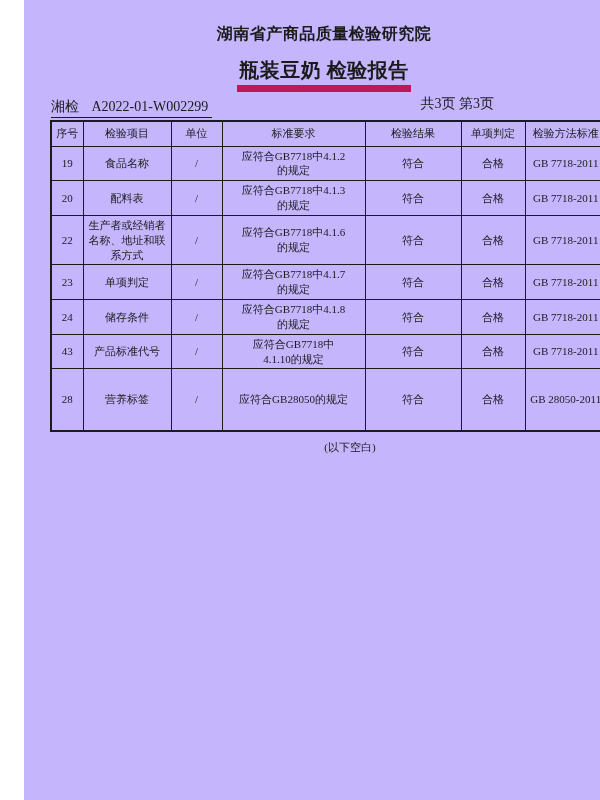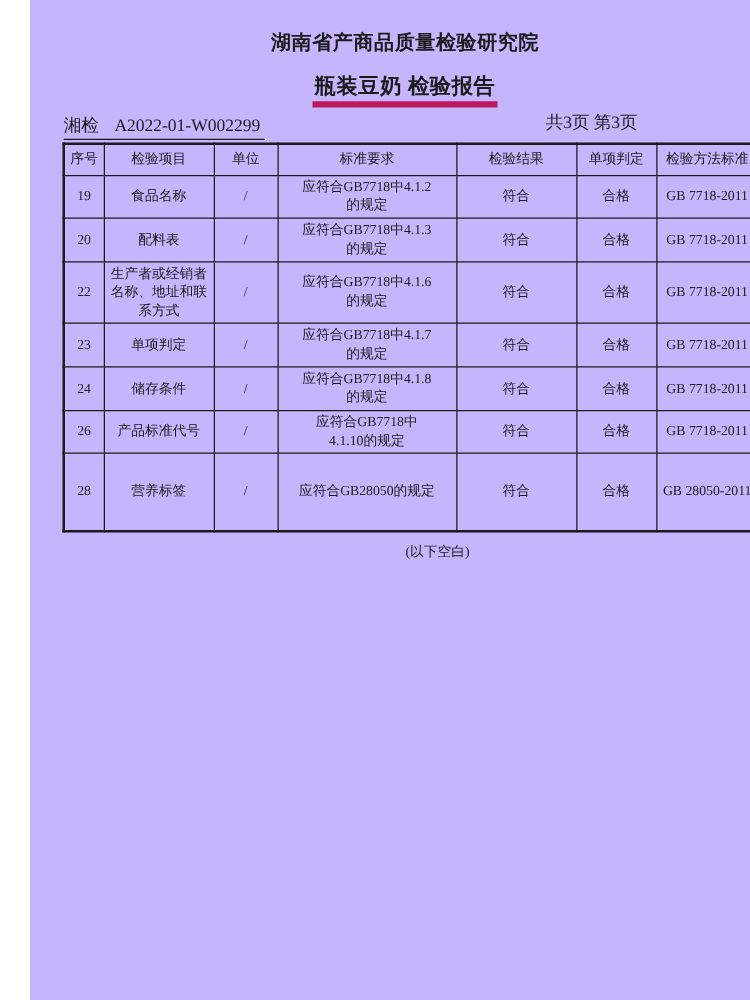--- a/index.html
+++ b/index.html
@@ -7,31 +7,31 @@
     width:600px; height:800px; background:#c4b5fd; position:relative;
     font-family:"Liberation Serif","DejaVu Serif",serif;
     color:#1b1b1b; overflow:hidden; box-sizing:border-box;margin-left:24px;
   }
   .org-title {
     margin-top:24px; text-align:center;
     font-size:16px; font-weight:bold; letter-spacing:0.5px;
   }
   .subtitle-row { text-align:center; margin-top:12px; }
   .report-title {
-    display:inline-block; font-size:17px; font-weight:bold;
-    letter-spacing:0.5px; border-bottom:5px solid #be185d; padding:0 2px 1px 2px;
+    display:inline-block; font-size:20px; font-weight:bold;
+    letter-spacing:0.5px; border-bottom:7px solid #be185d; padding:0 2px 1px 2px;
   }
   .meta { position:relative; height:20px; margin:6px 26px 0 26px; font-size:14px; }
   .report-no-wrap {
     position:absolute; left:1px; bottom:0;
     border-bottom:1px solid #1b1b1b; padding:0 4px 1px 0;
   }
   .report-no-label { display:inline-block; }
   .report-no-value { display:inline-block; margin-left:9px; }
-  .page-info { position:absolute; right:88px; top:-3px; }
+  .page-info { position:absolute; right:104px; top:-3px; }
   table.report {
     border-collapse:collapse; table-layout:fixed;
     width:556px; margin:2px 0 0 26px;
     font-size:11px; border:2px solid #1b1b1b;
   }
   table.report th, table.report td {
     border:1px solid #1b1b1b; font-weight:normal;
     text-align:center; vertical-align:middle;
     padding:2px 3px; line-height:1.35; white-space:pre-line;
     overflow:hidden; box-sizing:border-box;
@@ -127,21 +127,21 @@
         <td>24</td>
         <td>储存条件</td>
         <td>/</td>
         <td>应符合GB7718中4.1.8
 的规定</td>
         <td>符合</td>
         <td>合格</td>
         <td>GB 7718-2011</td>
       </tr>
       <tr class="row">
-        <td>26</td>
+        <td>43</td>
         <td>产品标准代号</td>
         <td>/</td>
         <td>应符合GB7718中
 4.1.10的规定</td>
         <td>符合</td>
         <td>合格</td>
         <td>GB 7718-2011</td>
       </tr>
       <tr class="row-last">
         <td>28</td>

